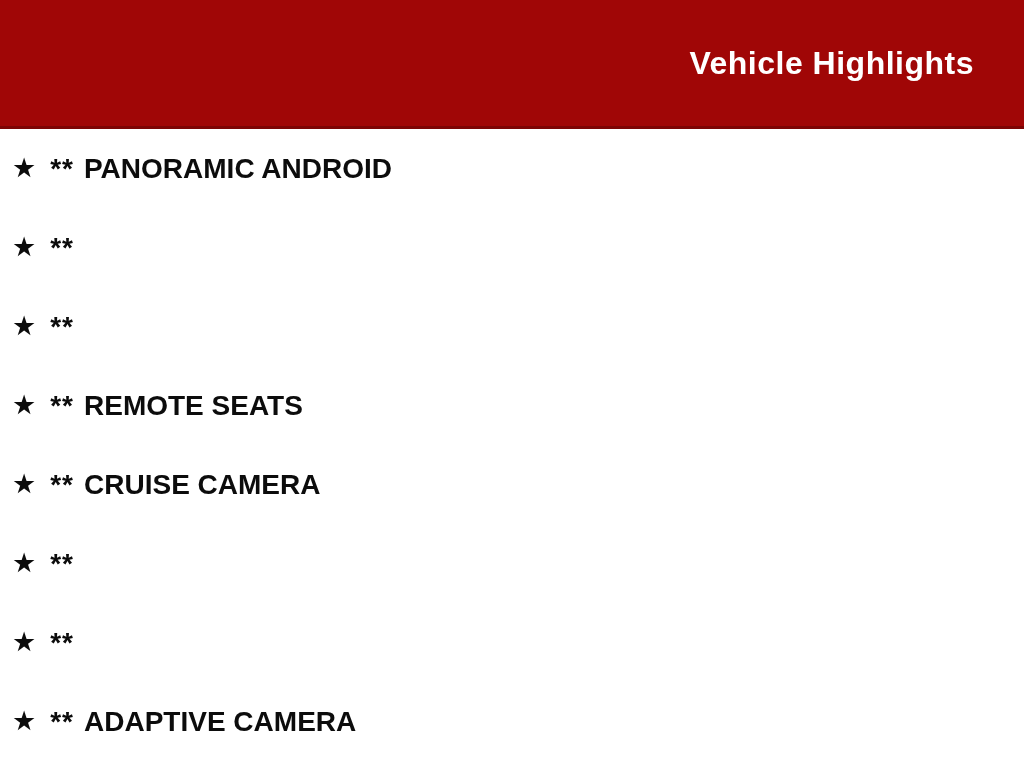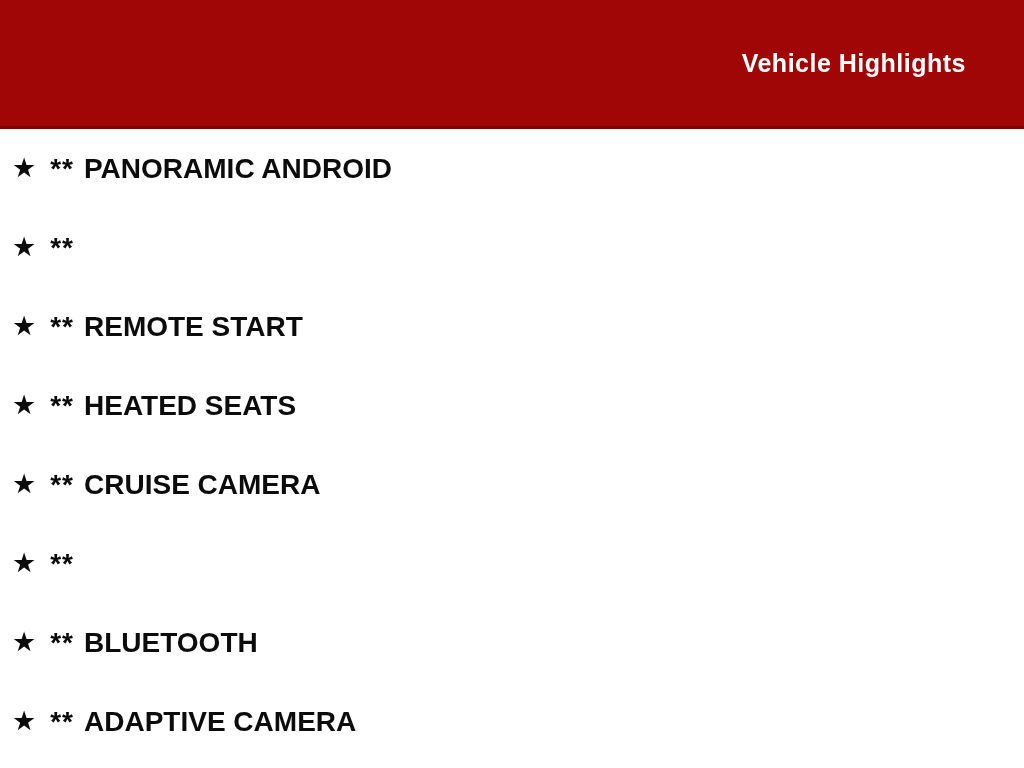--- a/index.html
+++ b/index.html
@@ -21,23 +21,23 @@
     height: 129px;
     background: #A00606;
     border-bottom: 3px solid #7d0404;
     display: flex;
     align-items: center;
     justify-content: flex-end;
     padding-right: 50px;
     box-sizing: border-box;
   }
   .header h1 {
-    margin: 8px;
+    margin: 0;
     color: #ffffff;
-    font-size: 25px;
+    font-size: 32px;
     font-weight: bold;
     letter-spacing: 0.5px;
   }
   ul.highlights {
     list-style: none;
     margin: 0;
     padding: 0 0 0 12px;
   }
   ul.highlights li {
     height: 79px;
@@ -72,40 +72,38 @@
         <span class="prefix">**</span>
         <span class="label">PANORAMIC ANDROID</span>
       </li>
       <li>
         <span class="star">★</span>
         <span class="prefix">**</span>
       </li>
       <li>
         <span class="star">★</span>
         <span class="prefix">**</span>
-        <span class="label">REMOTE START</span>
       </li>
       <li>
         <span class="star">★</span>
         <span class="prefix">**</span>
-        <span class="label">HEATED SEATS</span>
+        <span class="label">REMOTE SEATS</span>
       </li>
       <li>
         <span class="star">★</span>
         <span class="prefix">**</span>
         <span class="label">CRUISE CAMERA</span>
       </li>
       <li>
         <span class="star">★</span>
         <span class="prefix">**</span>
       </li>
       <li>
         <span class="star">★</span>
         <span class="prefix">**</span>
-        <span class="label">BLUETOOTH</span>
       </li>
       <li>
         <span class="star">★</span>
         <span class="prefix">**</span>
         <span class="label">ADAPTIVE CAMERA</span>
       </li>
     </ul>
 </div>
 
 </body></html>

